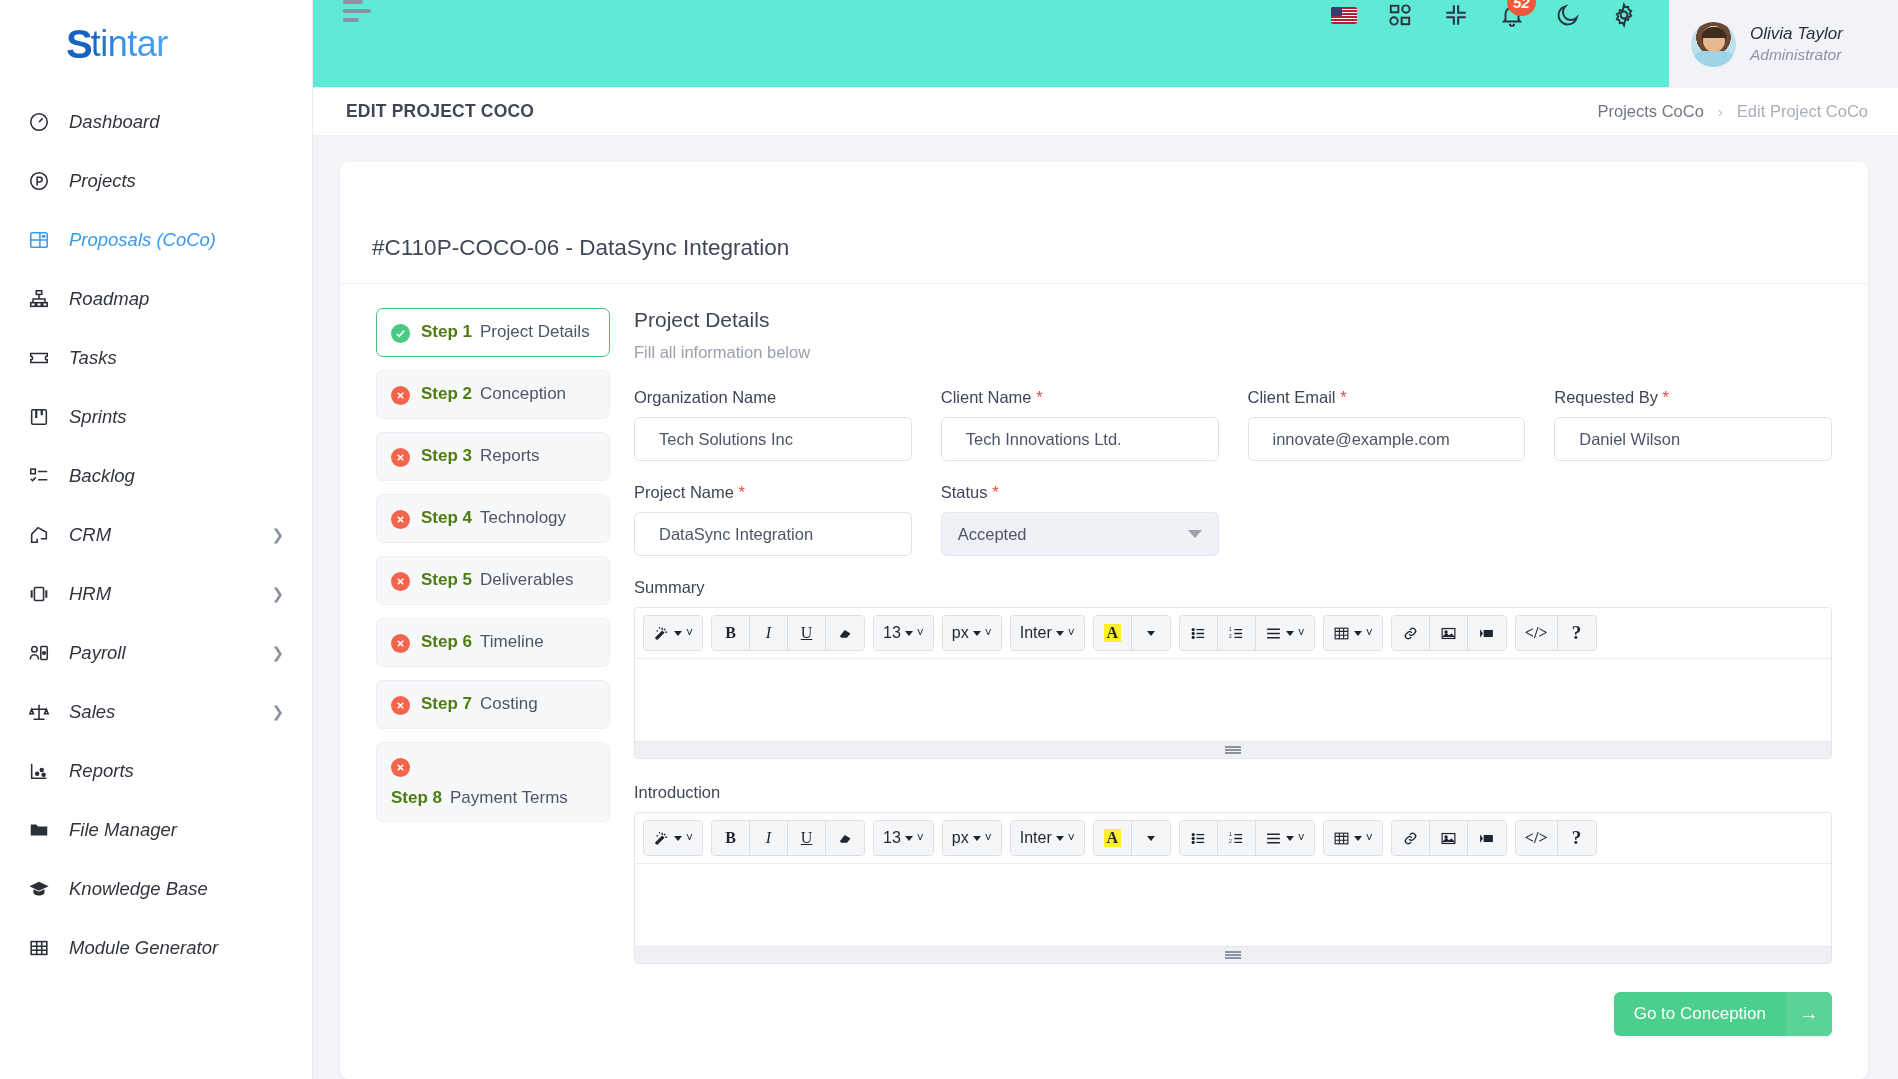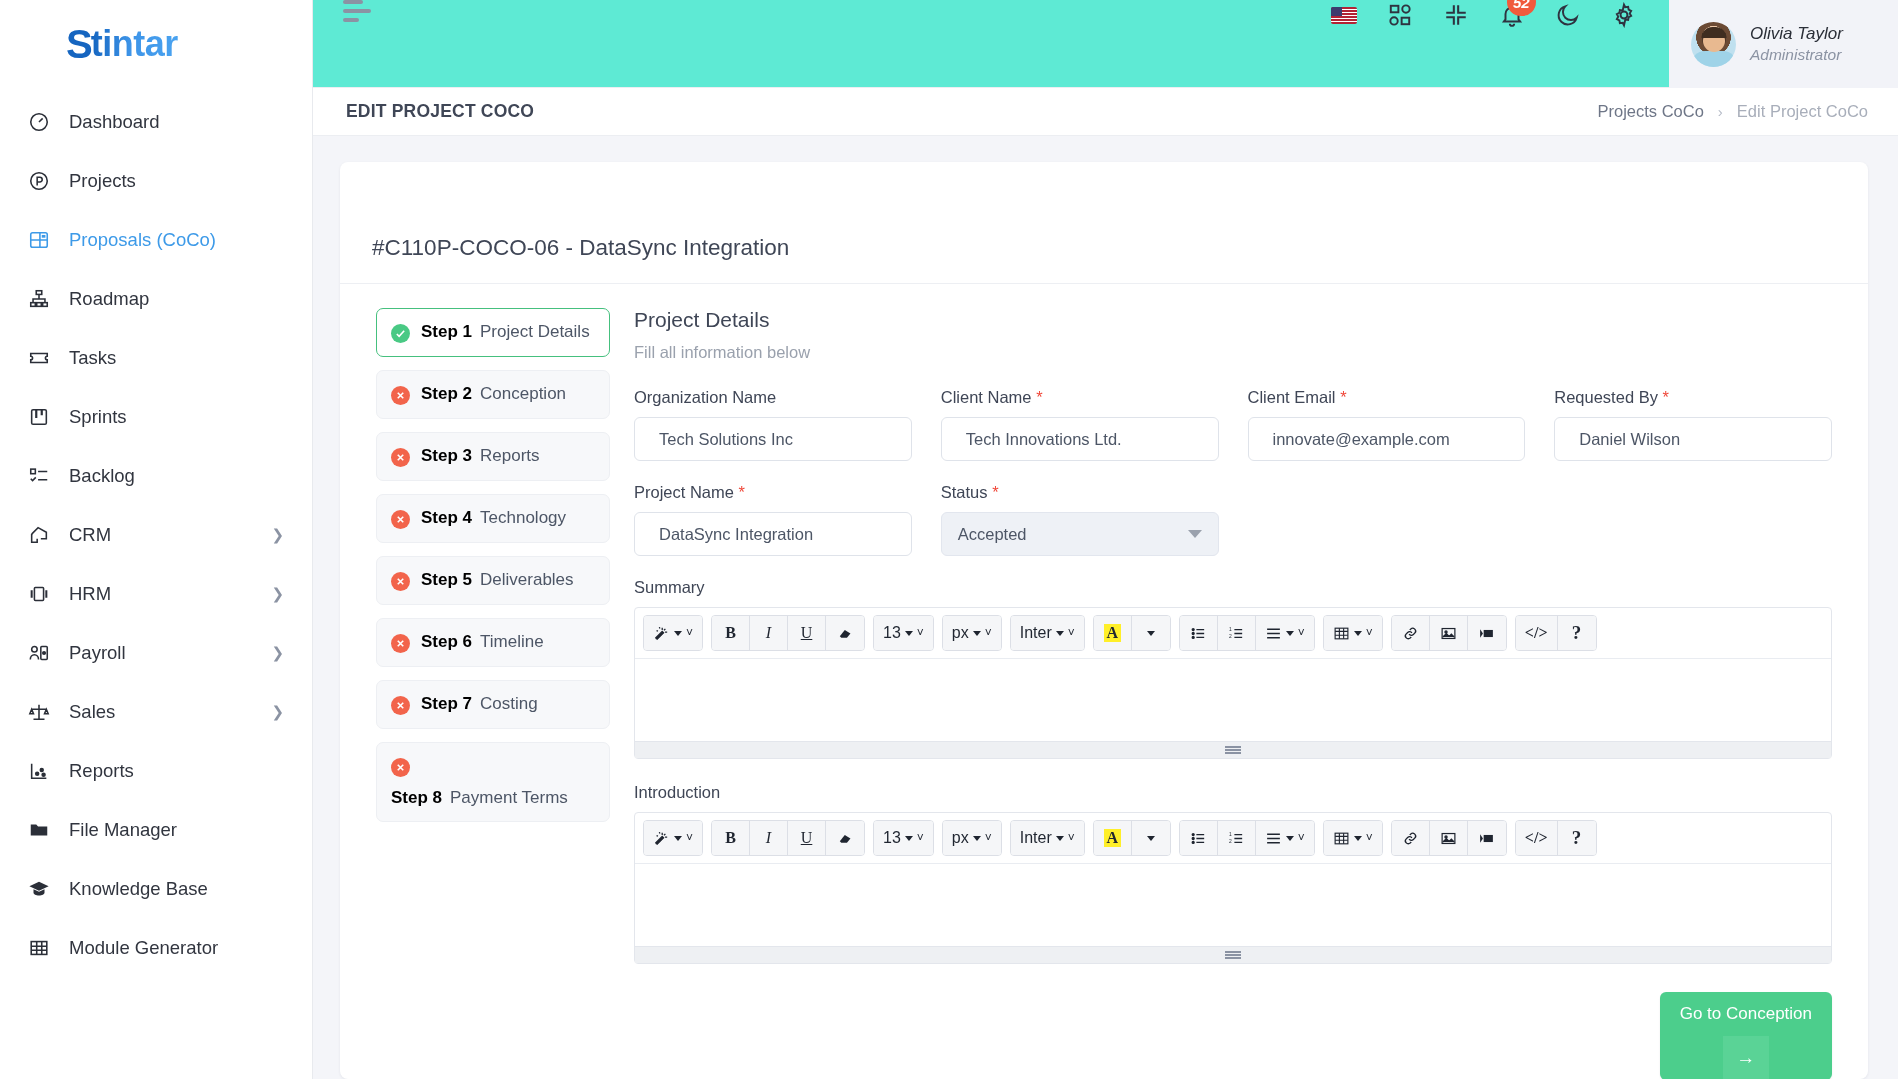--- a/index.html
+++ b/index.html
@@ -14,39 +14,39 @@
   
   .sidebar {
     width: 313px; flex: 0 0 313px; height: 1079px;
     background: #ffffff; border-right: 1px solid #e8eaee;
     display: flex; flex-direction: column; overflow: hidden;
   }
   .brand {
     height: 88px; display: flex; align-items: center; padding-left: 66px;
   }
   .brand-text {
-    font-size: 36px; font-weight: 700; letter-spacing: -0.5px;
+    font-size: 36px; font-weight: 400; letter-spacing: -0.5px;
     background: linear-gradient(90deg,#1565c0 0%, #3d94e8 45%, #4aa3f0 100%);
     -webkit-background-clip: text; background-clip: text; color: transparent;
   }
   .brand-s {
     font-size: 40px; font-weight: 800; color: #1565c0; margin-right: -2px;
   }
   .nav { padding-top: 4px; }
   .nav-item {
     display: flex; align-items: center; gap: 18px;
     height: 59px; padding: 0 28px 0 27px; color: #31353f;
     font-size: 18.5px; cursor: pointer; position: relative;
   }
   .nav-item .ico { width: 24px; height: 24px; flex: 0 0 24px;
     display:flex; align-items:center; justify-content:center; color:#2b2f38; }
   .nav-item .ico svg { width: 22px; height: 22px; display:block; }
   .nav-item.active { color: #3d9ae8; align-items: center; }
   .nav-item.active .ico { color: #3d9ae8; }
-  .nav-label { flex: 1 1 auto; white-space: nowrap; }
+  .nav-label { flex: 1 1 auto; white-space: nowrap; font-style: italic; }
   .chev { color: #8b93a3; font-size: 15px; line-height: 1; }
 
   
   .main { flex: 1 1 auto; height: 1079px; display: flex; flex-direction: column;
           background: #f4f5f9; min-width: 0; }
 
   .topbar {
     height: 88px; background: #5eead4; display: flex; align-items: flex-start;
     border-bottom: 1px solid #eceef2; flex: 0 0 88px; font-style: italic;
   }
@@ -113,21 +113,21 @@
     padding: 13px 14px; margin-bottom: 13px; display: flex; align-items: flex-start;
     gap: 11px; cursor: pointer; flex-wrap: wrap;
   }
   .step.active { background: #fff; border: 1px solid #45c07e; }
   .step-ic { width: 19px; height: 19px; flex: 0 0 19px; border-radius: 50%;
     display: flex; align-items: center; justify-content: center; margin-top: 2px;
     color: #fff; font-size: 12px; font-weight: 700; }
   .step-ic.ok { background: #49c984; }
   .step-ic.no { background: #f2644b; }
   .step-ic svg { width: 11px; height: 11px; display:block; }
-  .step-num { font-size: 17px; font-weight: 700; color: #000000; margin-right: 8px; }
+  .step-num { font-size: 17px; font-weight: 700; color: #4d7c0f; margin-right: 8px; }
   .step-name { font-size: 17px; color: #4d5666; }
   .step-txt { flex: 1 1 auto; min-width: 0; }
 
   
   .form { flex: 1 1 auto; padding: 0 36px 0 24px; min-width: 0; }
   .form-h { font-size: 21px; color: #3f4656; margin-bottom: 11px; }
   .form-sub { font-size: 16.5px; color: #9aa1ad; margin-bottom: 26px; }
   .row { display: grid; grid-template-columns: repeat(4, 1fr); gap: 0 29px; margin-bottom: 22px; }
   .row.two { grid-template-columns: repeat(4, 1fr); }
   .field label { display: block; font-size: 16.5px; color: #3f4656; margin-bottom: 10px; }
@@ -163,21 +163,21 @@
   .chv { font-size: 12px; color: #1f2530; }
   .hl-a { background: #ffef29; padding: 0 3px; font-weight: 700; font-family: "Liberation Serif", serif; }
   .editor-area { height: 82px; background: #fff; }
   .editor-foot { height: 17px; background: #eef0f3; border-top: 1px solid #e3e6ec;
     display: flex; align-items: center; justify-content: center; cursor: ns-resize; }
   .grip { width: 16px; }
   .grip i { display: block; height: 1.5px; background: #8b93a3; margin: 1.5px 0; }
 
   .form-foot { display: flex; justify-content: flex-end; padding: 4px 0 26px 0; }
   .next-btn { display: flex; align-items: center; background: #4cce8c; border-radius: 6px;
-    overflow: hidden; cursor: pointer; box-shadow: 0 1px 2px rgba(0,0,0,.08); flex-direction: column; }
+    overflow: hidden; cursor: pointer; box-shadow: 0 1px 2px rgba(0,0,0,.08); }
   .next-btn .lbl { padding: 0 20px; height: 44px; display: flex; align-items: center;
     color: #fff; font-size: 17px; }
   .next-btn .arr { width: 46px; height: 44px; background: #5ad396; display: flex;
     align-items: center; justify-content: center; color: #fff; font-size: 19px; }
 </style>
 </head>
 <body>
 
 <div class="app">
 

